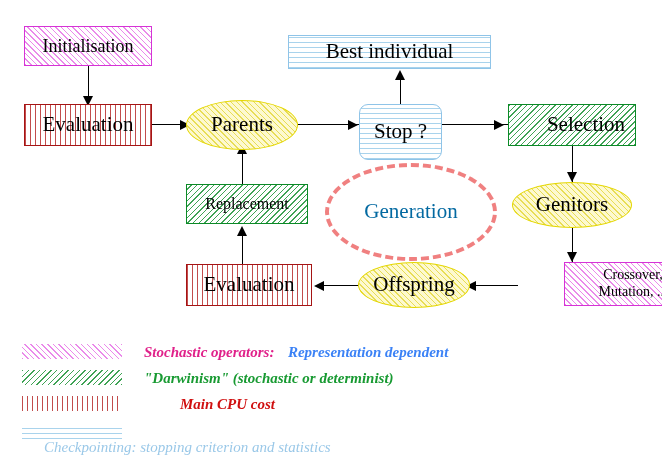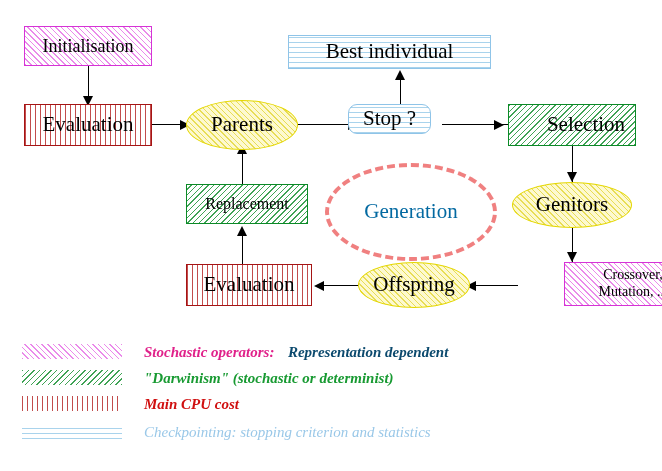--- a/index.html
+++ b/index.html
@@ -110,21 +110,21 @@
     flex: 0 0 auto;
   }
   .legend-text {
     margin-left: 22px;
     font-size: 15px;
     font-weight: bold;
     white-space: pre;
   }
   .legend-text.thin { font-weight: normal; }
   .t-magenta { color: #e0218a; }
-  .t-gold    { color: #0c4a6e; }
+  .t-gold    { color: #3b82f6; }
   .t-green   { color: #189a32; }
   .t-red     { color: #d01010; }
   .t-blue    { color: #9ac8e8; }
 </style>
 </head>
 <body>
 
 <div id="diagram">
 
   <div class="conn">
@@ -191,21 +191,21 @@
   </div>
 
   <div class="node shape-ellipse fill-yellow" style="left:186px; top:100px; width:112px; height:50px; font-size:21px;text-align:center;">
     <span class="lbl">Parents</span>
   </div>
 
   <div class="node shape-box fill-blue" style="left:288px; top:35px; width:203px; height:34px; font-size:21px;">
     <span class="lbl">Best individual</span>
   </div>
 
-  <div class="node shape-box-round fill-blue" style="left:348px; top:104px; width:83px; height:30px; font-size:21px;">
+  <div class="node shape-box-round fill-blue" style="left:359px; top:104px; width:83px; height:56px; font-size:21px;">
     <span class="lbl">Stop ?</span>
   </div>
 
   <div class="node shape-box fill-green" style="left:508px; top:104px; width:128px; height:42px; font-size:21px;padding-left:28px;">
     <span class="lbl">Selection</span>
   </div>
 
   <div class="node shape-ellipse fill-yellow" style="left:512px; top:182px; width:120px; height:46px; font-size:21px;">
     <span class="lbl">Genitors</span>
   </div>
@@ -237,25 +237,25 @@
       <div class="legend-swatch fill-magenta"></div>
       <div class="legend-text t-magenta">Stochastic operators:</div>
       <div class="legend-text t-gold" style="margin-left:6px;">  Representation dependent</div>
     </div>
 
     <div class="legend-row" style="top:30px;">
       <div class="legend-swatch fill-green"></div>
       <div class="legend-text t-green">"Darwinism" (stochastic or determinist)</div>
     </div>
 
-    <div class="legend-row" style="top:56px;">
+    <div class="legend-row" style="top:56px;gap:36px;">
       <div class="legend-swatch fill-red"></div>
       <div class="legend-text t-red">Main CPU cost</div>
     </div>
 
-    <div class="legend-row" style="top:84px;">
+    <div class="legend-row" style="top:84px;flex-direction:column;">
       <div class="legend-swatch fill-blue"></div>
       <div class="legend-text t-blue thin">Checkpointing: stopping criterion and statistics</div>
     </div>
 
   </div>
 
 </div>
 
 </body></html>

